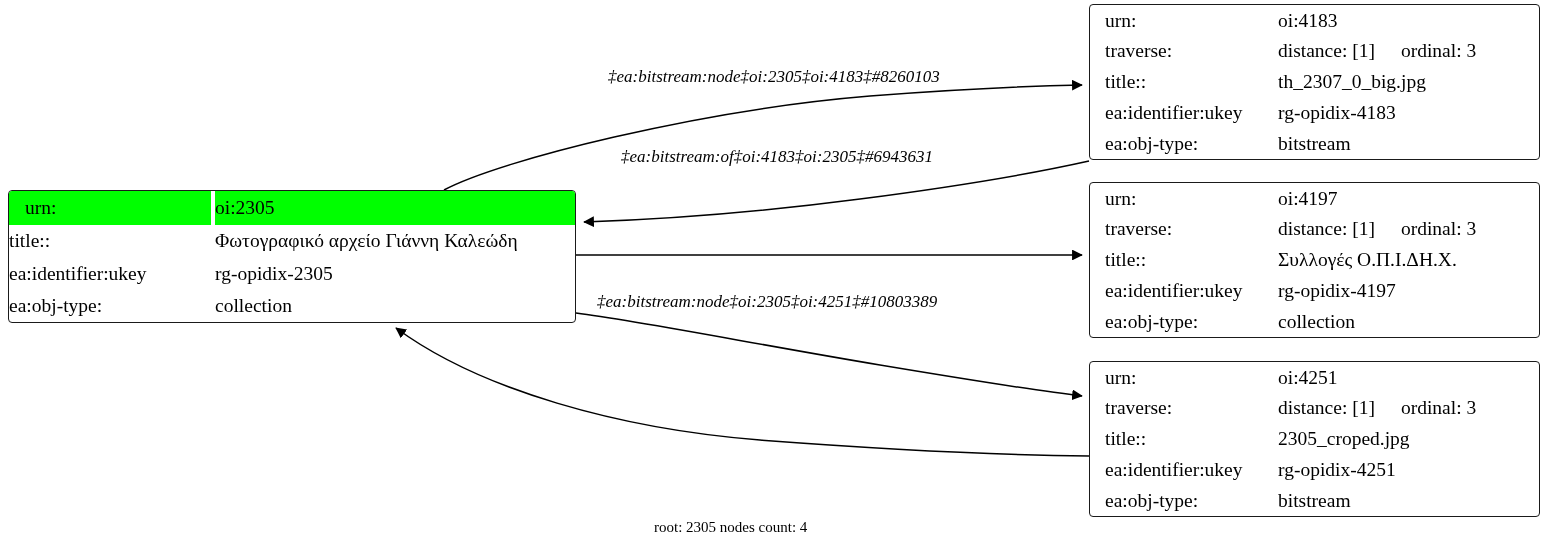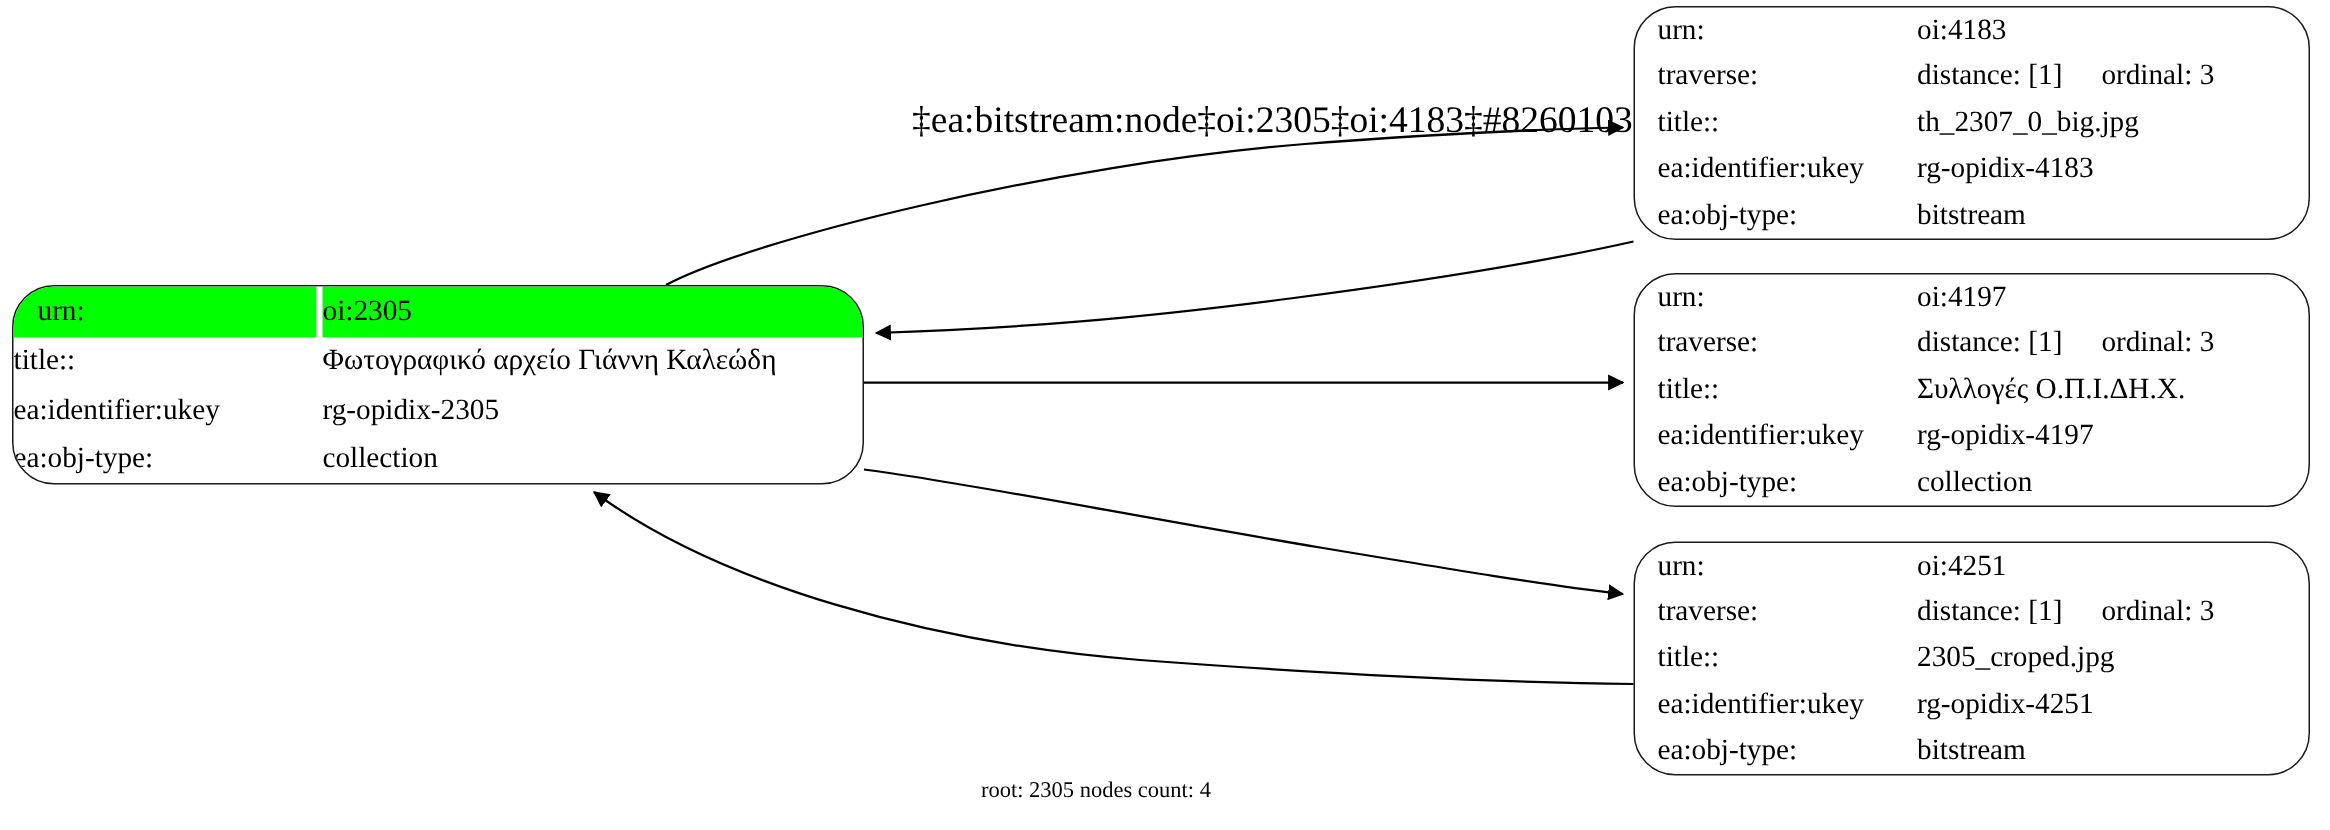--- a/index.html
+++ b/index.html
@@ -27,21 +27,21 @@
     left: 0;
     top: 0;
     width: 1553px;
     height: 553px;
     pointer-events: none;
   }
   .node {
     position: absolute;
     box-sizing: border-box;
     border: 1.4px solid #1a1a1a;
-    border-radius: 28px;
+    border-radius: 4px;
     background: #ffffff;
     overflow: hidden;
   }
   .node-table {
     border-collapse: separate;
     border-spacing: 0;
     width: 100%;
     height: 100%;
   }
   .node-table td {
@@ -90,24 +90,25 @@
   #node-4197 { top: 182px; }
   #node-4251 { top: 361px; }
 
   .ord-gap {
     display: inline-block;
     width: 26px;
   }
 
   .edge-label {
     position: absolute;
-    font-size: 25px;
+    font-size: 17px;
     line-height: 1.0;
     white-space: nowrap;
     color: #000000;
+    font-style: italic;
   }
   #caption {
     position: absolute;
     font-size: 15px;
     white-space: nowrap;
     left: 654px;
     top: 519px;
   }
 </style>
 </head>
@@ -236,19 +237,21 @@
       <tr>
         <td class="col-key">ea:obj-type:</td>
         <td class="col-val">bitstream</td>
       </tr>
     </tbody>
       </table>
   </div>
 
   <div class="edge-label" style="left:608px; top:68px;">‡ea:bitstream:node‡oi:2305‡oi:4183‡#8260103</div>
 
-
-
+  <div class="edge-label" style="left:621px; top:148px;">‡ea:bitstream:of‡oi:4183‡oi:2305‡#6943631</div>
+
+
+  <div class="edge-label" style="left:597px; top:293px;">‡ea:bitstream:node‡oi:2305‡oi:4251‡#10803389</div>
 
 
   <div id="caption">root: 2305 nodes count: 4</div>
 
 </div>
 
 </body></html>

